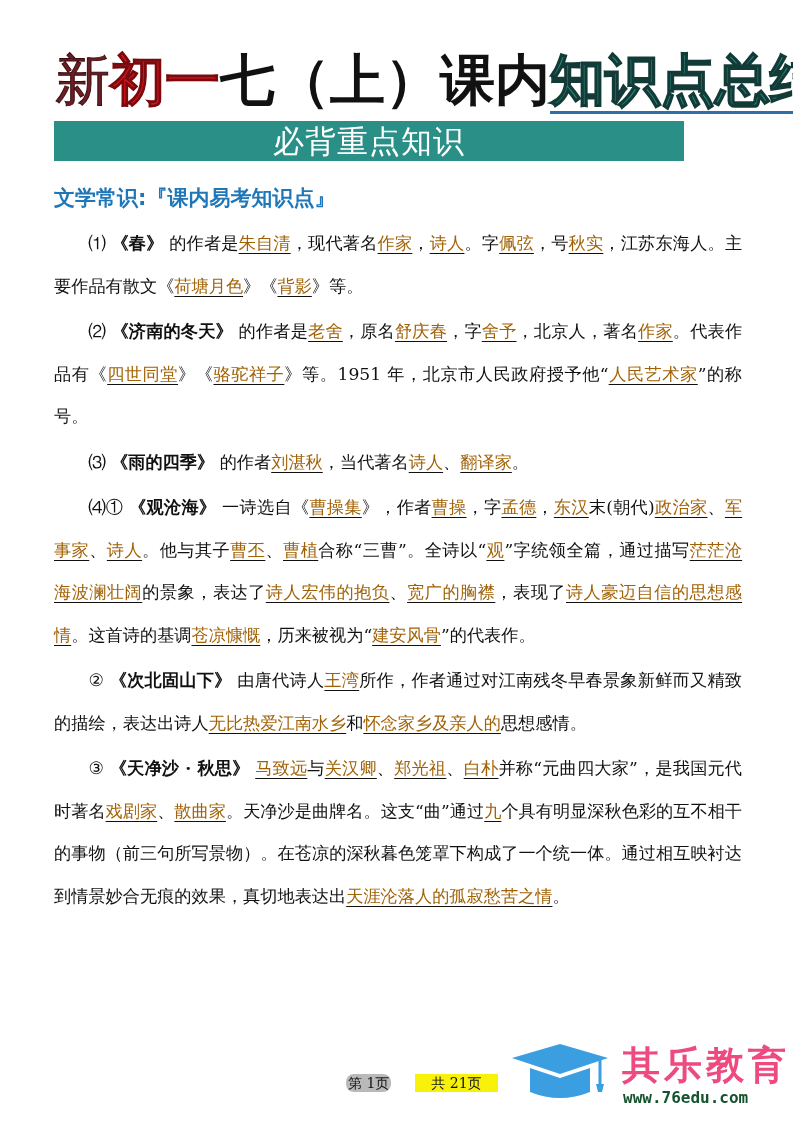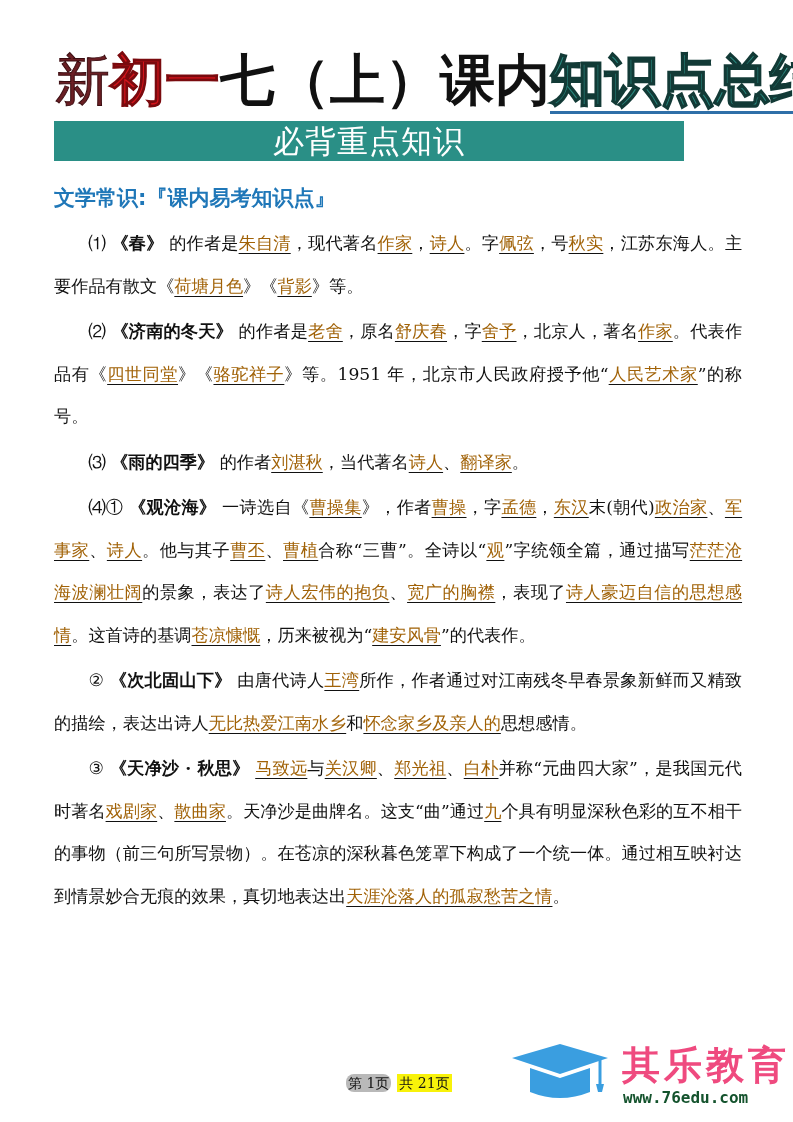--- a/index.html
+++ b/index.html
@@ -33,21 +33,21 @@
   .content { position: absolute; left: 54px; top: 222px; width: 688px; }
   .para { font-size: 17.2px; line-height: 42.5px; text-align: justify; text-indent: 2em; margin-bottom: 3px; }
   .para b { font-weight: bold; }
   .hl { color: #a16207; text-decoration: underline; text-decoration-color: #111; text-underline-offset: 4px; text-decoration-thickness: 1px; }
 
   .pager {
     position: absolute; top: 1075px; left: 346px;
     font-size: 14px; white-space: nowrap; font-family: "DejaVu Serif", serif;
   }
   .pager .cur { background: #b9b9b9; padding: 1px 2px; border-radius: 8px; }
-  .pager .tot { background: #f8f20a; padding: 1px 2px; margin-left: 6px; }
+  .pager .tot { background: #f8f20a; padding: 1px 16px; margin-left: 24px; }
 
   .logo { position: absolute; left: 510px; top: 1040px; width: 280px; height: 75px; }
   .logo .cap { position: absolute; left: 0; top: 4px; width: 100px; height: 60px; }
   .logo .brand {
     position: absolute; left: 112px; top: 0px;
     font-family: "DejaVu Sans", sans-serif; font-weight: bold; font-size: 38px; color: #ef4a7f;
     letter-spacing: 4px; white-space: nowrap;
   }
   .logo .url {
     position: absolute; left: 113px; top: 48px;

